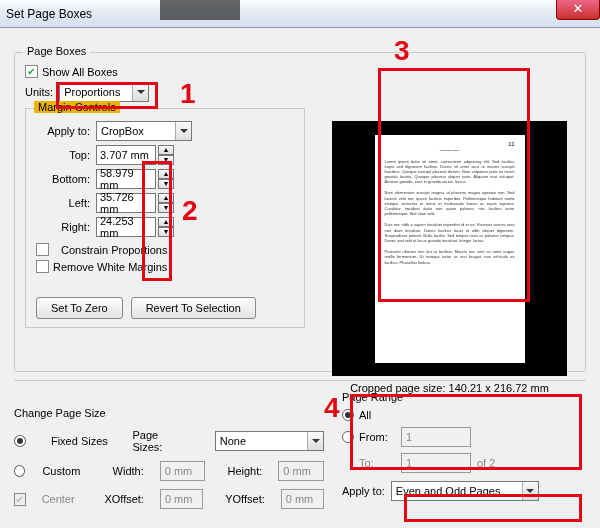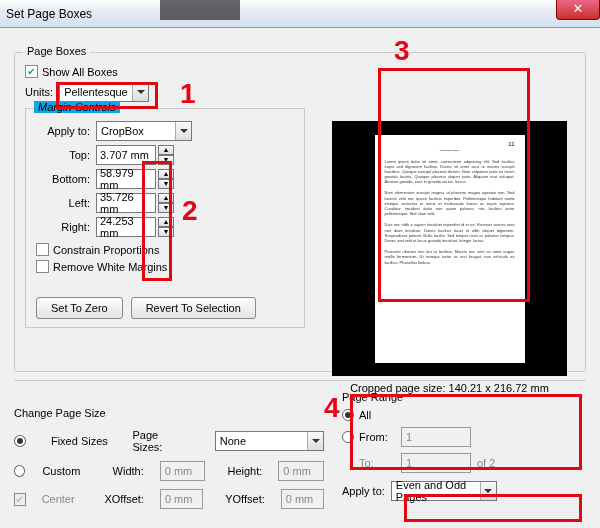--- a/index.html
+++ b/index.html
@@ -12,21 +12,21 @@
 .fieldset { border: 1px solid #c9c9c9; border-radius: 2px; padding: 8px 10px 10px; margin-bottom: 6px; position: relative; }
 .fieldset > .legend { position: absolute; top: -8px; left: 8px; background: #f0f0f0; padding: 0 4px; color: #000; }
 .row { display:flex; align-items:center; margin: 4px 0; }
 .checkbox { width:13px; height:13px; border:1px solid #888; background:#fff; margin-right:4px; display:inline-flex; align-items:center; justify-content:center; font-size:10px; color:#1a4; }
 .checkbox.disabled { background:#eee; color:#bbb;}
 .label { margin-right: 6px; }
 .select { height:20px; border:1px solid #777; background:#fff; display:inline-flex; align-items:center; padding:0 4px; min-width:60px; position:relative;}
 .select .arrow { width:16px; height:18px; border-left:1px solid #aaa; position:absolute; right:0; top:0; display:flex; align-items:center; justify-content:center; background:linear-gradient(#fafafa,#ddd);}
 .select .arrow::after { content:""; border:4px solid transparent; border-top-color:#333; margin-top:4px;}
 .subfieldset { border:1px solid #c9c9c9; padding: 8px 10px; margin-top:6px; position:relative; width: 280px;}
-.subfieldset > .legend { position:absolute; top:-8px; left:8px; background:#0ea5e9; padding:0 4px;font-style:italic;}
+.subfieldset > .legend { position:absolute; top:-8px; left:8px; background:#eab308; padding:0 4px;}
 .margin-row { display:flex; align-items:center; margin:4px 0; }
 .margin-row .mlabel { width:54px; text-align:right; margin-right:6px;}
 .margin-row .minput { width:60px; height:20px; border:1px solid #777; background:#fff; padding:0 3px; display:flex; align-items:center;}
 .spin { display:inline-flex; flex-direction:column; margin-left:2px;}
 .spin button { width:16px; height:10px; border:1px solid #777; background:linear-gradient(#fafafa,#ddd); padding:0; font-size:7px; line-height:6px; cursor:pointer;}
 .btn { height:22px; border:1px solid #888; background:linear-gradient(#fdfdfd,#e3e3e3); border-radius:3px; padding:0 14px; cursor:pointer; display:inline-flex; align-items:center; justify-content:center;}
 .btnrow { display:flex; gap:8px; margin-top:24px;}
 .preview-area { position:absolute; right:18px; top:68px; width:235px;}
 .preview-frame { width:235px; height:255px; background:#000; display:flex; align-items:center; justify-content:center; position:relative;}
 .page-img { width:150px; height:228px; background:#fff; position:relative; overflow:hidden; padding:12px 10px;}
@@ -62,21 +62,21 @@
     <span class="legend">Page Boxes</span>
 
     <div class="row">
       <span class="checkbox">✔</span>
       <span>Show All Boxes</span>
     </div>
 
     <div class="row">
       <span class="label">Units:</span>
       <div class="select" style="width:90px">
-        <span>Pellentesque</span>
+        <span>Proportions</span>
         <span class="arrow"></span>
       </div>
     </div>
 
     <div class="subfieldset">
       <span class="legend">Margin Controls</span>
 
       <div class="margin-row">
         <span class="mlabel">Apply to:</span>
         <div class="select" style="width:96px">
@@ -119,21 +119,21 @@
         <span class="mlabel">Right:</span>
         <div class="minput">
             <span>24.253 mm</span>
           </div>
         <div class="spin">
             <button>▲</button>
             <button>▼</button>
           </div>
       </div>
 
-      <div class="row" style="margin-top:6px;">
+      <div class="row" style="margin-top:6px;gap:8px;">
         <span class="checkbox"></span>
         <span>Constrain Proportions</span>
       </div>
       <div class="row">
         <span class="checkbox"></span>
         <span>Remove White Margins</span>
       </div>
 
       <div class="btnrow">
         <div class="btn">
@@ -217,21 +217,21 @@
       <div class="range-row" style="color:#888;">
         <span style="width:17px;"></span>
         <span class="rlabel">To:</span>
         <div class="flat-input disabled" style="width:70px;">
             <span>1</span>
           </div>
         <span style="margin-left:6px;">of 2</span>
       </div>
       <div class="range-row" style="margin-top:8px;">
         <span style="margin-right:6px;">Apply to:</span>
-        <div class="select" style="width:106px;">
+        <div class="select" style="width:148px;">
           <span>Even and Odd Pages</span>
           <span class="arrow"></span>
         </div>
       </div>
     </div>
   </div>
 </div>
 
 <div class="redbox" style="left:56px; top:82px; width:102px; height:27px;"></div>
 <div class="annot" style="left:180px; top:78px;">1</div>

